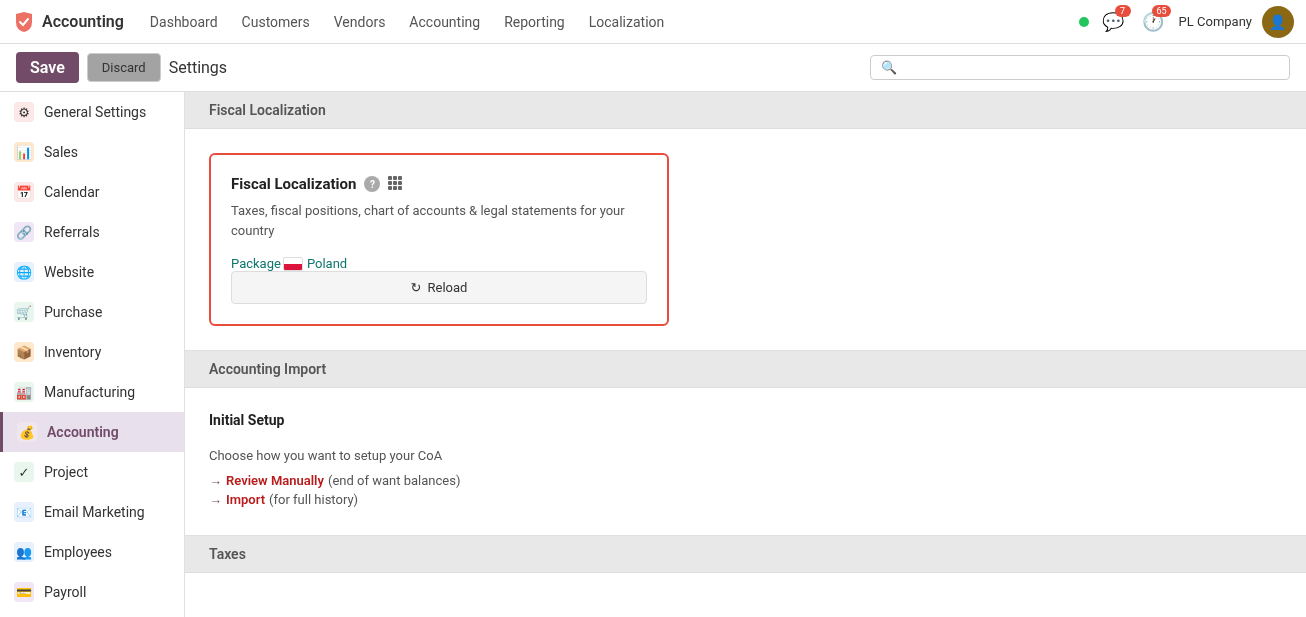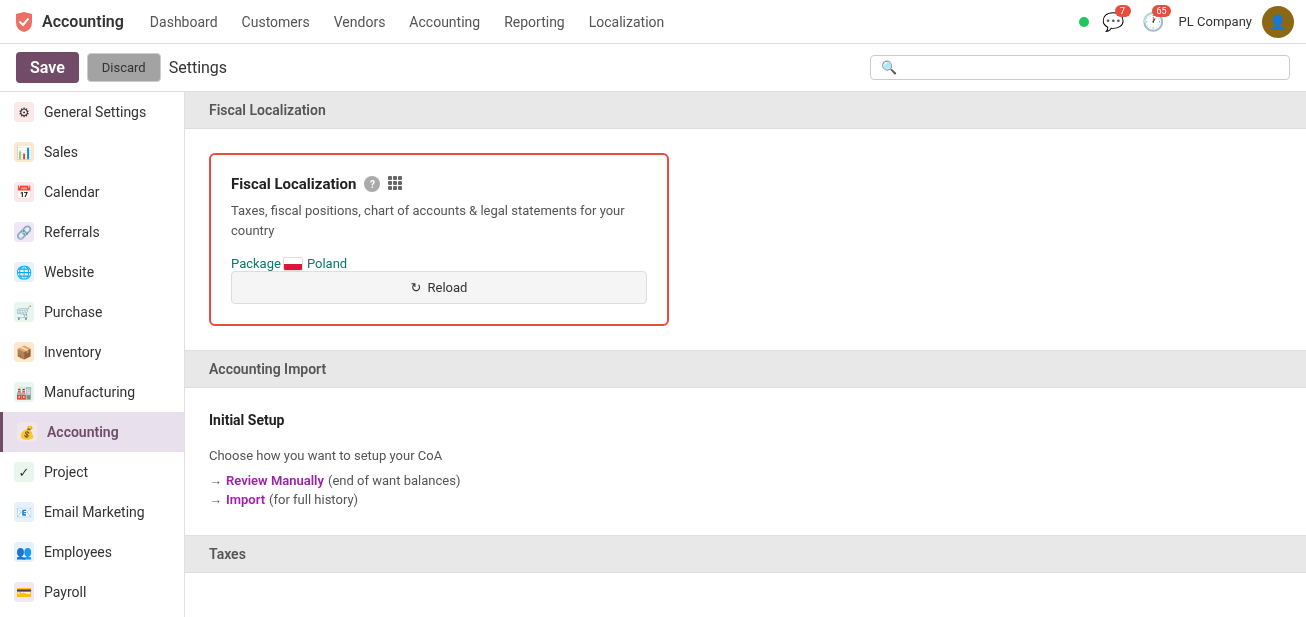--- a/index.html
+++ b/index.html
@@ -319,21 +319,21 @@
     .import-link {
       display: flex;
       align-items: center;
       gap: 4px;
       font-size: 13px;
       color: #714b67;
       cursor: pointer;
       margin-bottom: 4px;
     }
     .import-link span.link-text {
-      color: #a21caf;
+      color: #b91c1c;
       font-weight: 600;
     }
     .import-link span.link-suffix {
       color: #555;
     }
 
     
     .taxes-section-body {
       background: #fff;
       padding: 24px;

